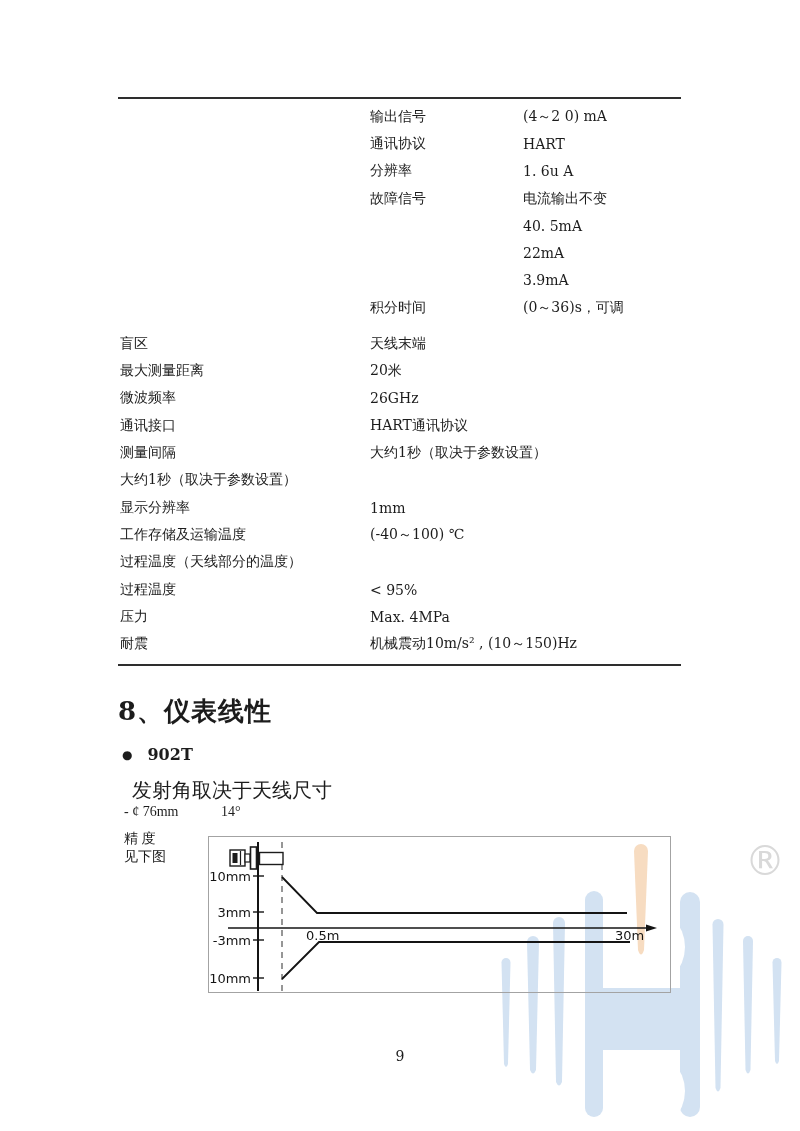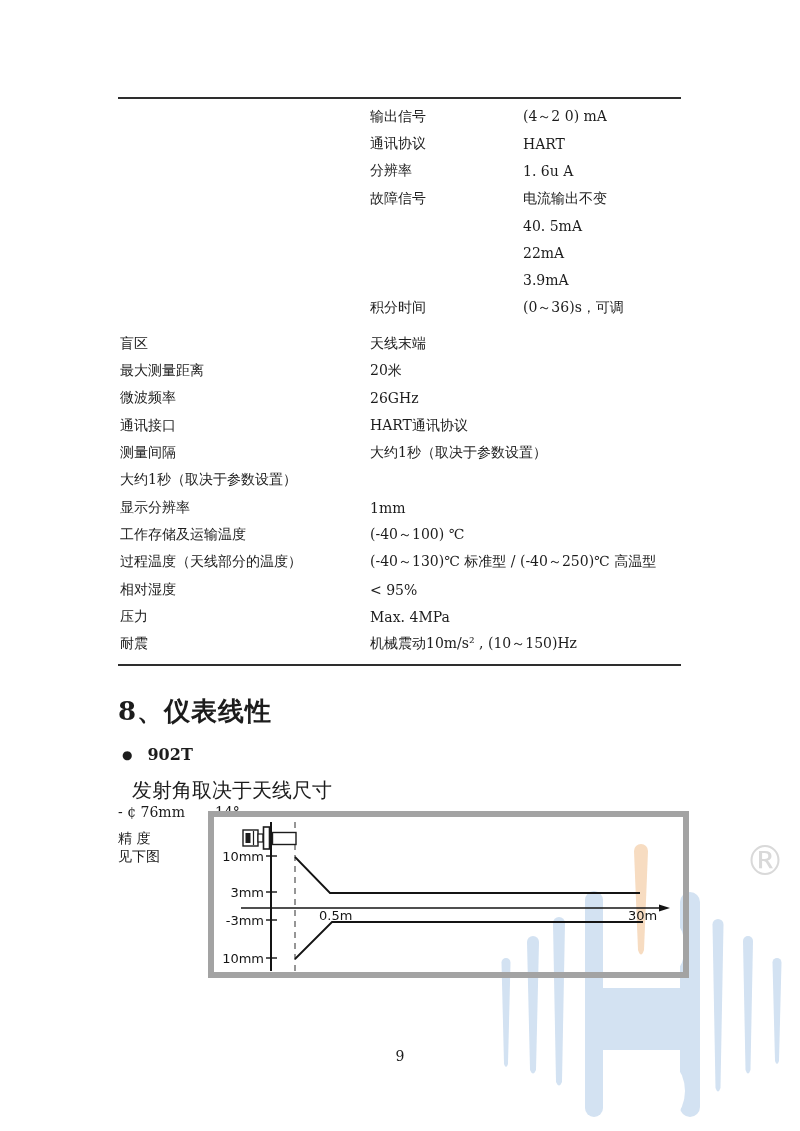--- a/index.html
+++ b/index.html
@@ -30,28 +30,28 @@
     font-size:26px; font-weight:bold; letter-spacing:1px;
   }
   .bullet-row {
     position:absolute; left:122px; top:745px; display:flex; align-items:center;
     font-size:16px; font-weight:bold;
   }
   .bullet-dot { font-size:12px; margin-right:15px; font-weight:normal; }
 
   .para-line { position:absolute; left:132px; font-size:20px; white-space:nowrap; }
   #beam-note { top:777px; }
-  .kv-row { position:absolute; left:118px; display:flex; font-size:14px; white-space:nowrap; }
+  .kv-row { position:absolute; left:124px; display:flex; font-size:14px; white-space:nowrap;font-family:Liberation Serif, serif; }
   #beam-row { top:804px; }
   #accuracy-row { top:830px;flex-direction:column; }
   .kv-key { width:97px; }
 
   .chart-box {
-    position:absolute; left:208px; top:811px; width:461px; height:155px;
-    border:6px solid #a3a3a3; background:transparent;padding-left:8px;
+    position:absolute; left:208px; top:836px; width:461px; height:155px;
+    border:1px solid #a3a3a3; background:transparent;
   }
   .chart-box svg { display:block; }
   .chart-text { font-family:"DejaVu Sans","Liberation Sans",sans-serif; font-size:13px; fill:#141414; }
 
   .page-number {
     position:absolute; left:0; top:1048px; width:800px; text-align:center;
     font-size:14px;
   }
 </style>
 </head>
@@ -147,24 +147,23 @@
       <div class="spec-row">
         <div class="spec-label">显示分辨率</div>
         <div class="spec-value">1mm</div>
       </div>
       <div class="spec-row">
         <div class="spec-label">工作存储及运输温度</div>
         <div class="spec-value">(-40～100) ℃</div>
       </div>
       <div class="spec-row">
         <div class="spec-label">过程温度（天线部分的温度）</div>
-        <div class="spec-value">(-40～130)℃  标准型 / (-40～250)℃  高温型</div>
-      </div>
-      <div class="spec-row">
-        <div class="spec-label">相对湿度</div>
+      </div>
+      <div class="spec-row">
+        <div class="spec-label">过程温度</div>
         <div class="spec-value">&lt; 95%</div>
       </div>
       <div class="spec-row">
         <div class="spec-label">压力</div>
         <div class="spec-value">Max. 4MPa</div>
       </div>
       <div class="spec-row">
         <div class="spec-label">耐震</div>
         <div class="spec-value">机械震动10m/s² , (10～150)Hz</div>
       </div>

